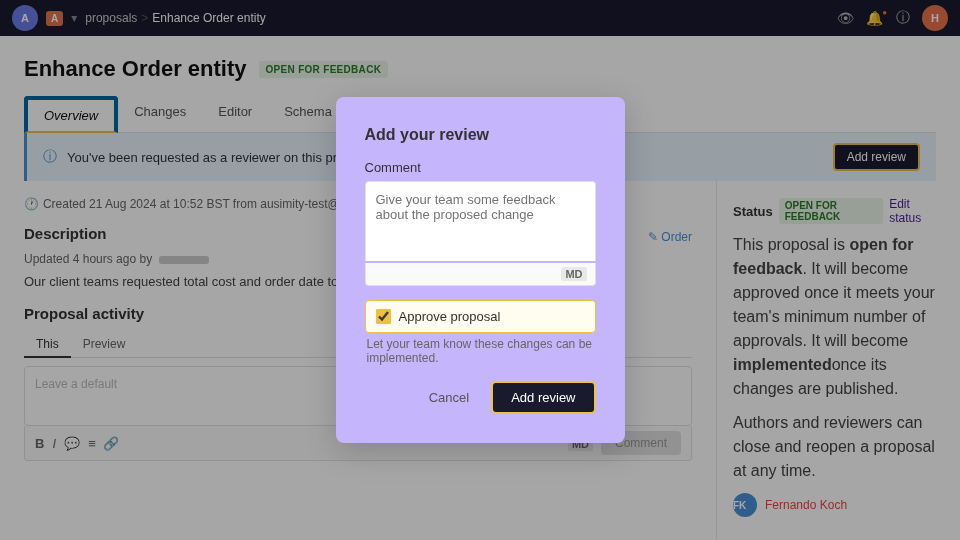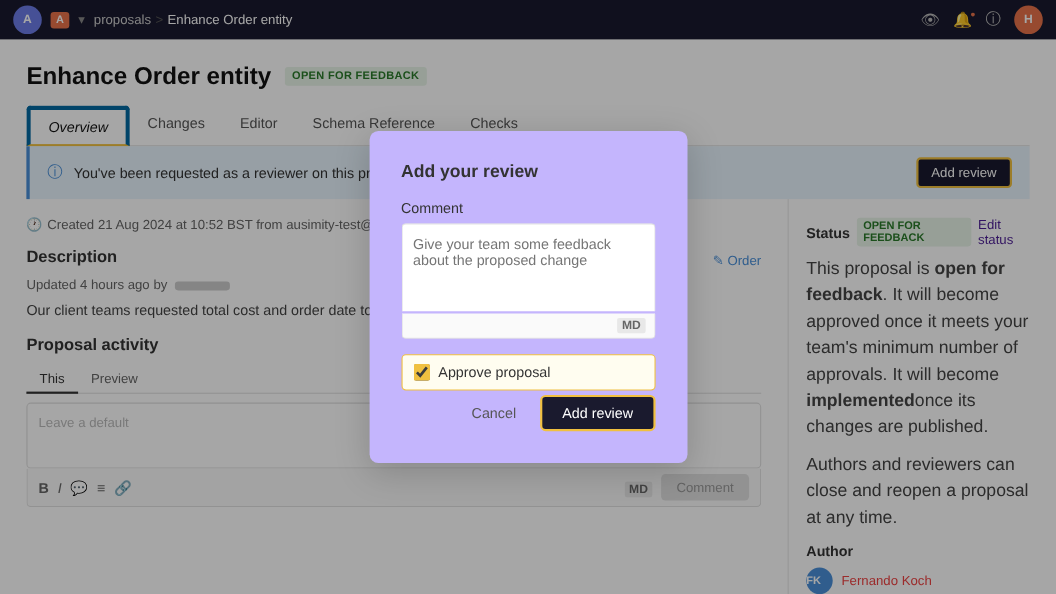--- a/index.html
+++ b/index.html
@@ -351,21 +351,20 @@
       <div class="status-row">
         <span class="status-label">Status</span>
         <span class="status-badge">OPEN FOR FEEDBACK</span>
         <a class="edit-link">Edit status</a>
       </div>
       <p class="status-desc">
         <span>This proposal is</span> <strong><span>open for feedback</span></strong><span>. It will become approved once it meets your team's minimum number of approvals. It will become</span> <strong><span>implemented</span></strong><span>once its changes are published.</span>
       </p>
       <p class="status-desc">Authors and reviewers can close and reopen a proposal at any time.</p>
 
-      <div class="author-title">Author</div>
       <div class="author-row">
         <div class="author-avatar">
           <span>FK</span>
         </div>
         <span class="author-name">Fernando Koch</span>
       </div>
 
     </div>
   </div>
 </div>
@@ -377,19 +376,20 @@
     <div class="modal-label">Comment</div>
     <textarea class="modal-textarea" placeholder="Give your team some feedback about the proposed change" style="border-bottom: none; border-radius: 4px 4px 0px 0px;"></textarea>
     <div class="modal-textarea-footer">
       <span class="md-badge">MD</span>
     </div>
 
     <div class="approve-row">
       <input type="checkbox" class="approve-checkbox" checked="" style="">
       <span class="approve-label">Approve proposal</span>
     </div>
+    <p class="approve-desc">Let your team know these changes can be implemented.</p>
 
     <div class="modal-actions">
       <button class="modal-cancel">Cancel</button>
       <button class="modal-submit">Add review</button>
     </div>
   </div>
 </div>
 
 </body></html>

